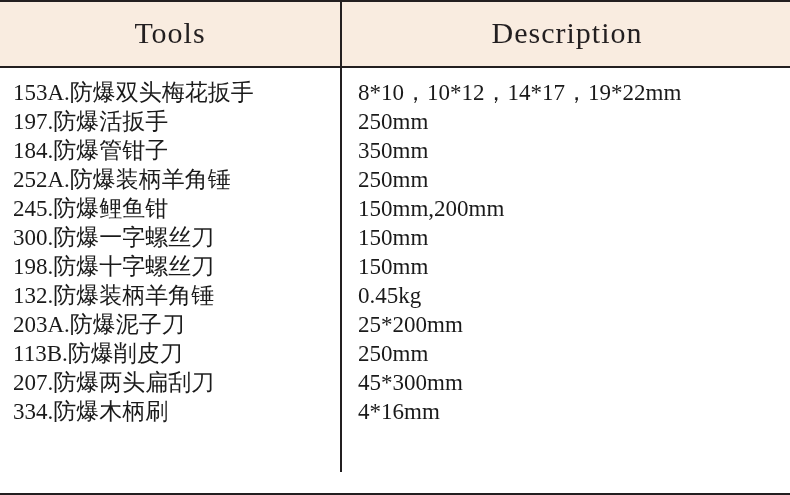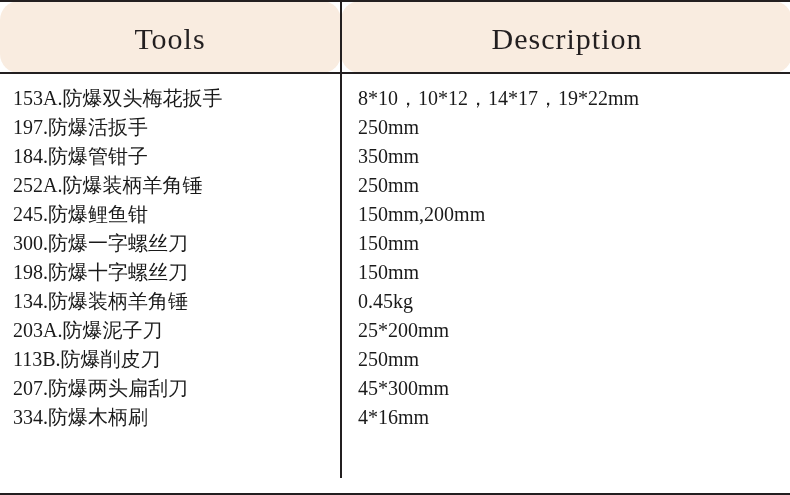--- a/index.html
+++ b/index.html
@@ -26,35 +26,34 @@
   }
   
   .header-row th {
     background: #f9ece0;
     border-top: 2px solid #231f20;
     border-bottom: 2px solid #231f20;
     font-weight: normal;
     font-size: 30px;
     letter-spacing: 1px;
     text-align: center;
-    padding: 20px 0 16px 0;
+    padding: 14px 0 16px 0;
     color: #231f20;
     font-family: "Liberation Serif", "DejaVu Serif", serif;
-    border-radius: 19px;
   }
   .header-row th.col-tools {
     width: 340px;
     border-right: 2px solid #231f20;
   }
   .header-row th.col-desc {
     width: 450px;
   }
   
   .body-row td {
-    font-size: 20px;
+    font-size: 23px;
     color: #1a1a1a;
     padding: 0;
     height: 29px;
     line-height: 29px;
     vertical-align: middle;
     white-space: nowrap;
     overflow: hidden;
   }
   .body-row td.cell-tool {
     width: 340px;
@@ -121,21 +120,21 @@
       </tr>
       <tr class="body-row">
         <td class="cell-tool">300.防爆一字螺丝刀</td>
         <td class="cell-desc">150mm</td>
       </tr>
       <tr class="body-row">
         <td class="cell-tool">198.防爆十字螺丝刀</td>
         <td class="cell-desc">150mm</td>
       </tr>
       <tr class="body-row">
-        <td class="cell-tool">134.防爆装柄羊角锤</td>
+        <td class="cell-tool">132.防爆装柄羊角锤</td>
         <td class="cell-desc">0.45kg</td>
       </tr>
       <tr class="body-row">
         <td class="cell-tool">203A.防爆泥子刀</td>
         <td class="cell-desc">25*200mm</td>
       </tr>
       <tr class="body-row">
         <td class="cell-tool">113B.防爆削皮刀</td>
         <td class="cell-desc">250mm</td>
       </tr>

